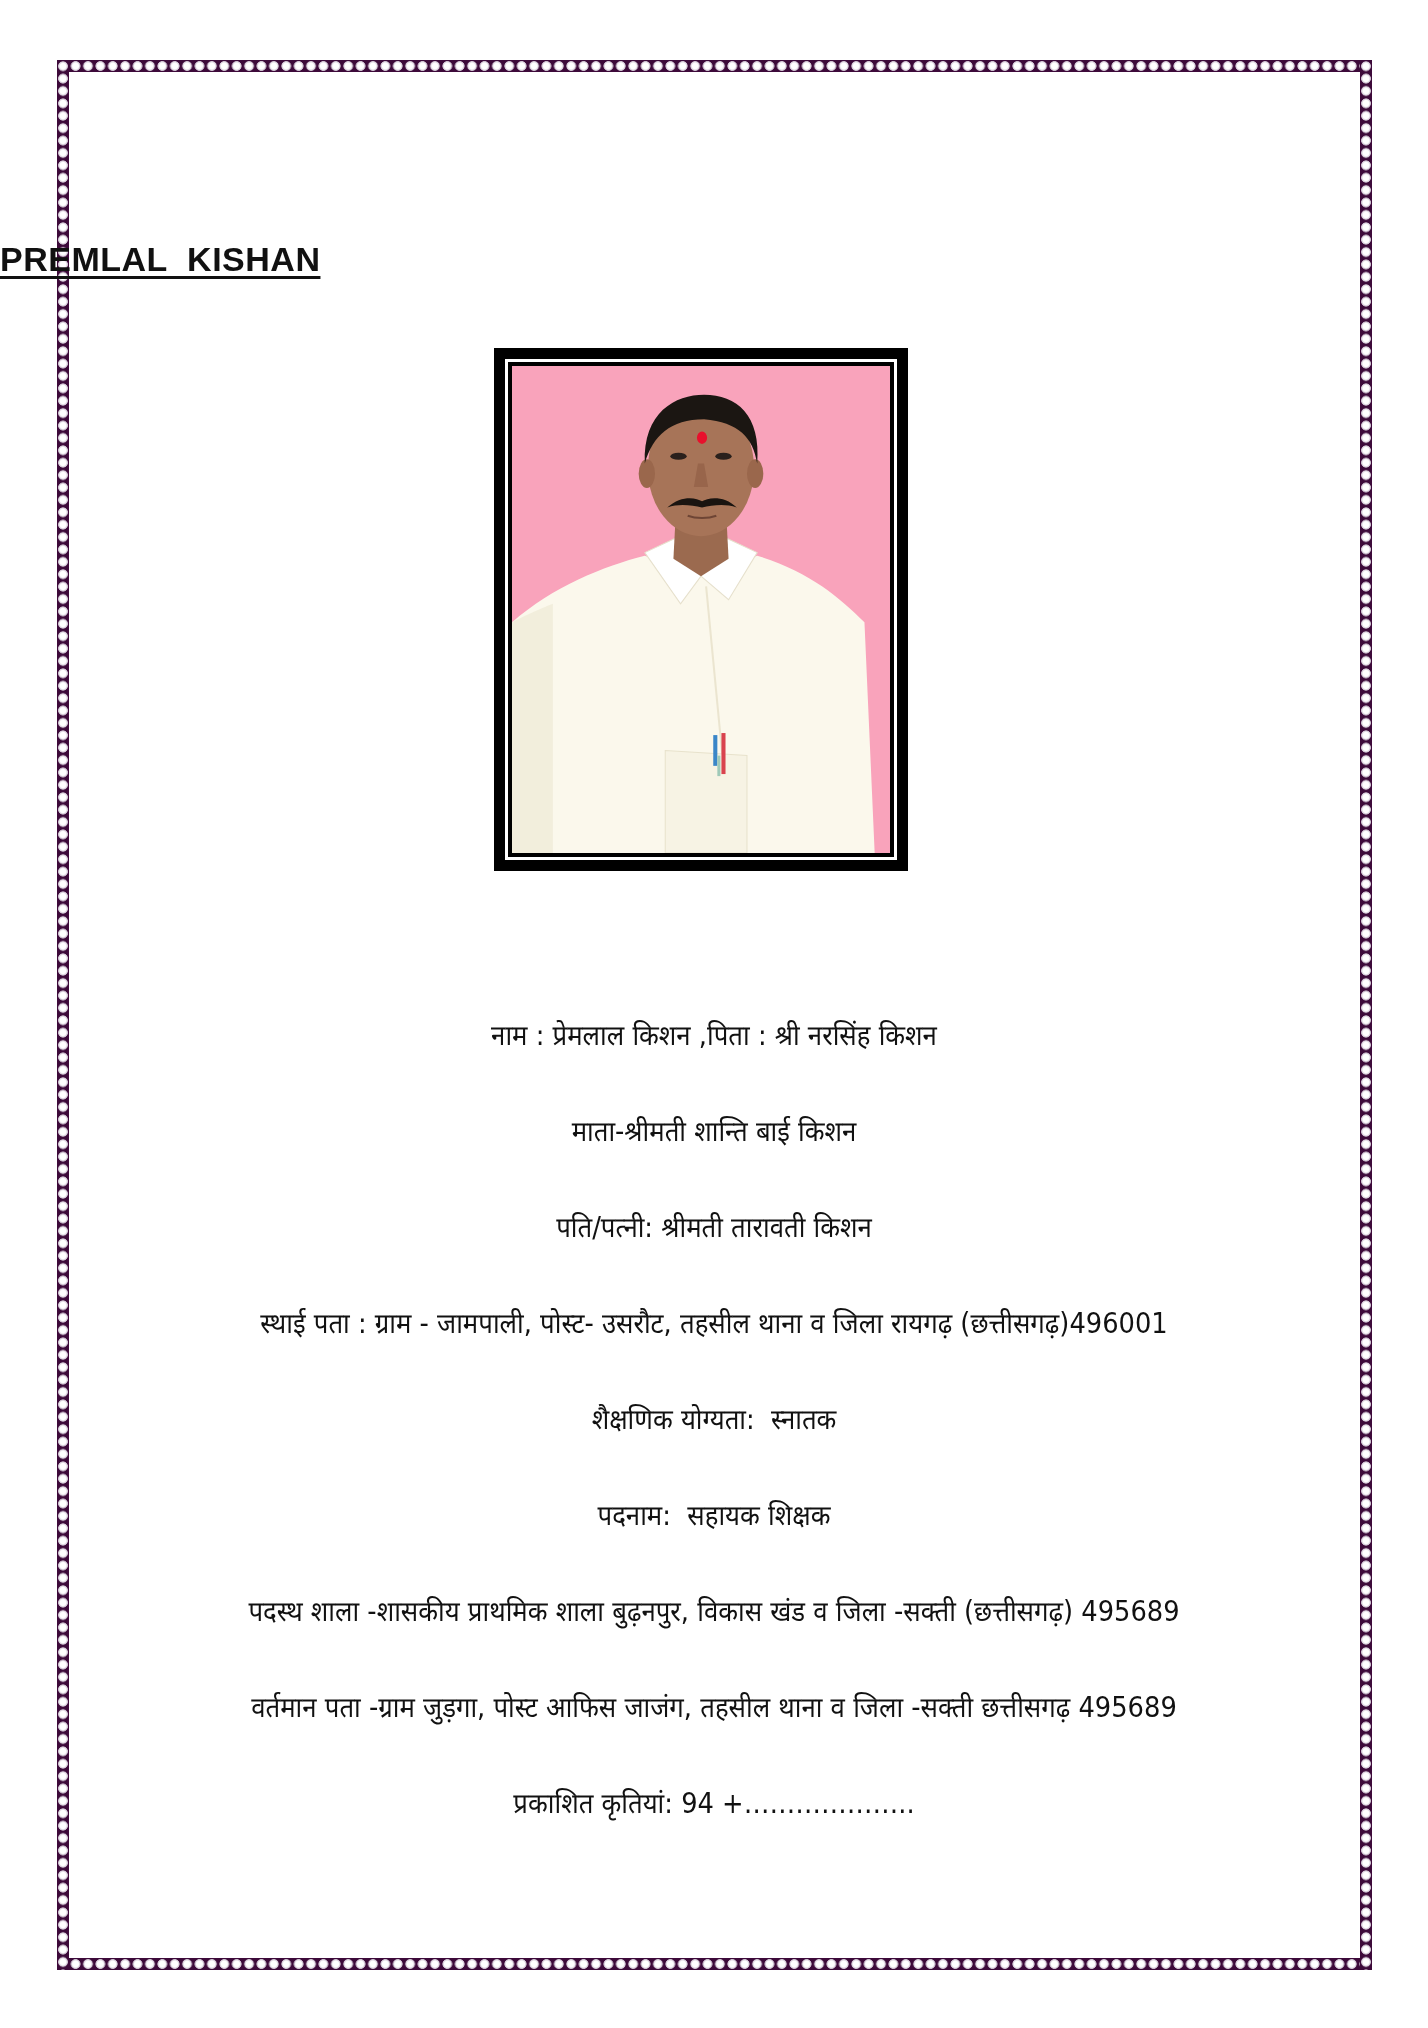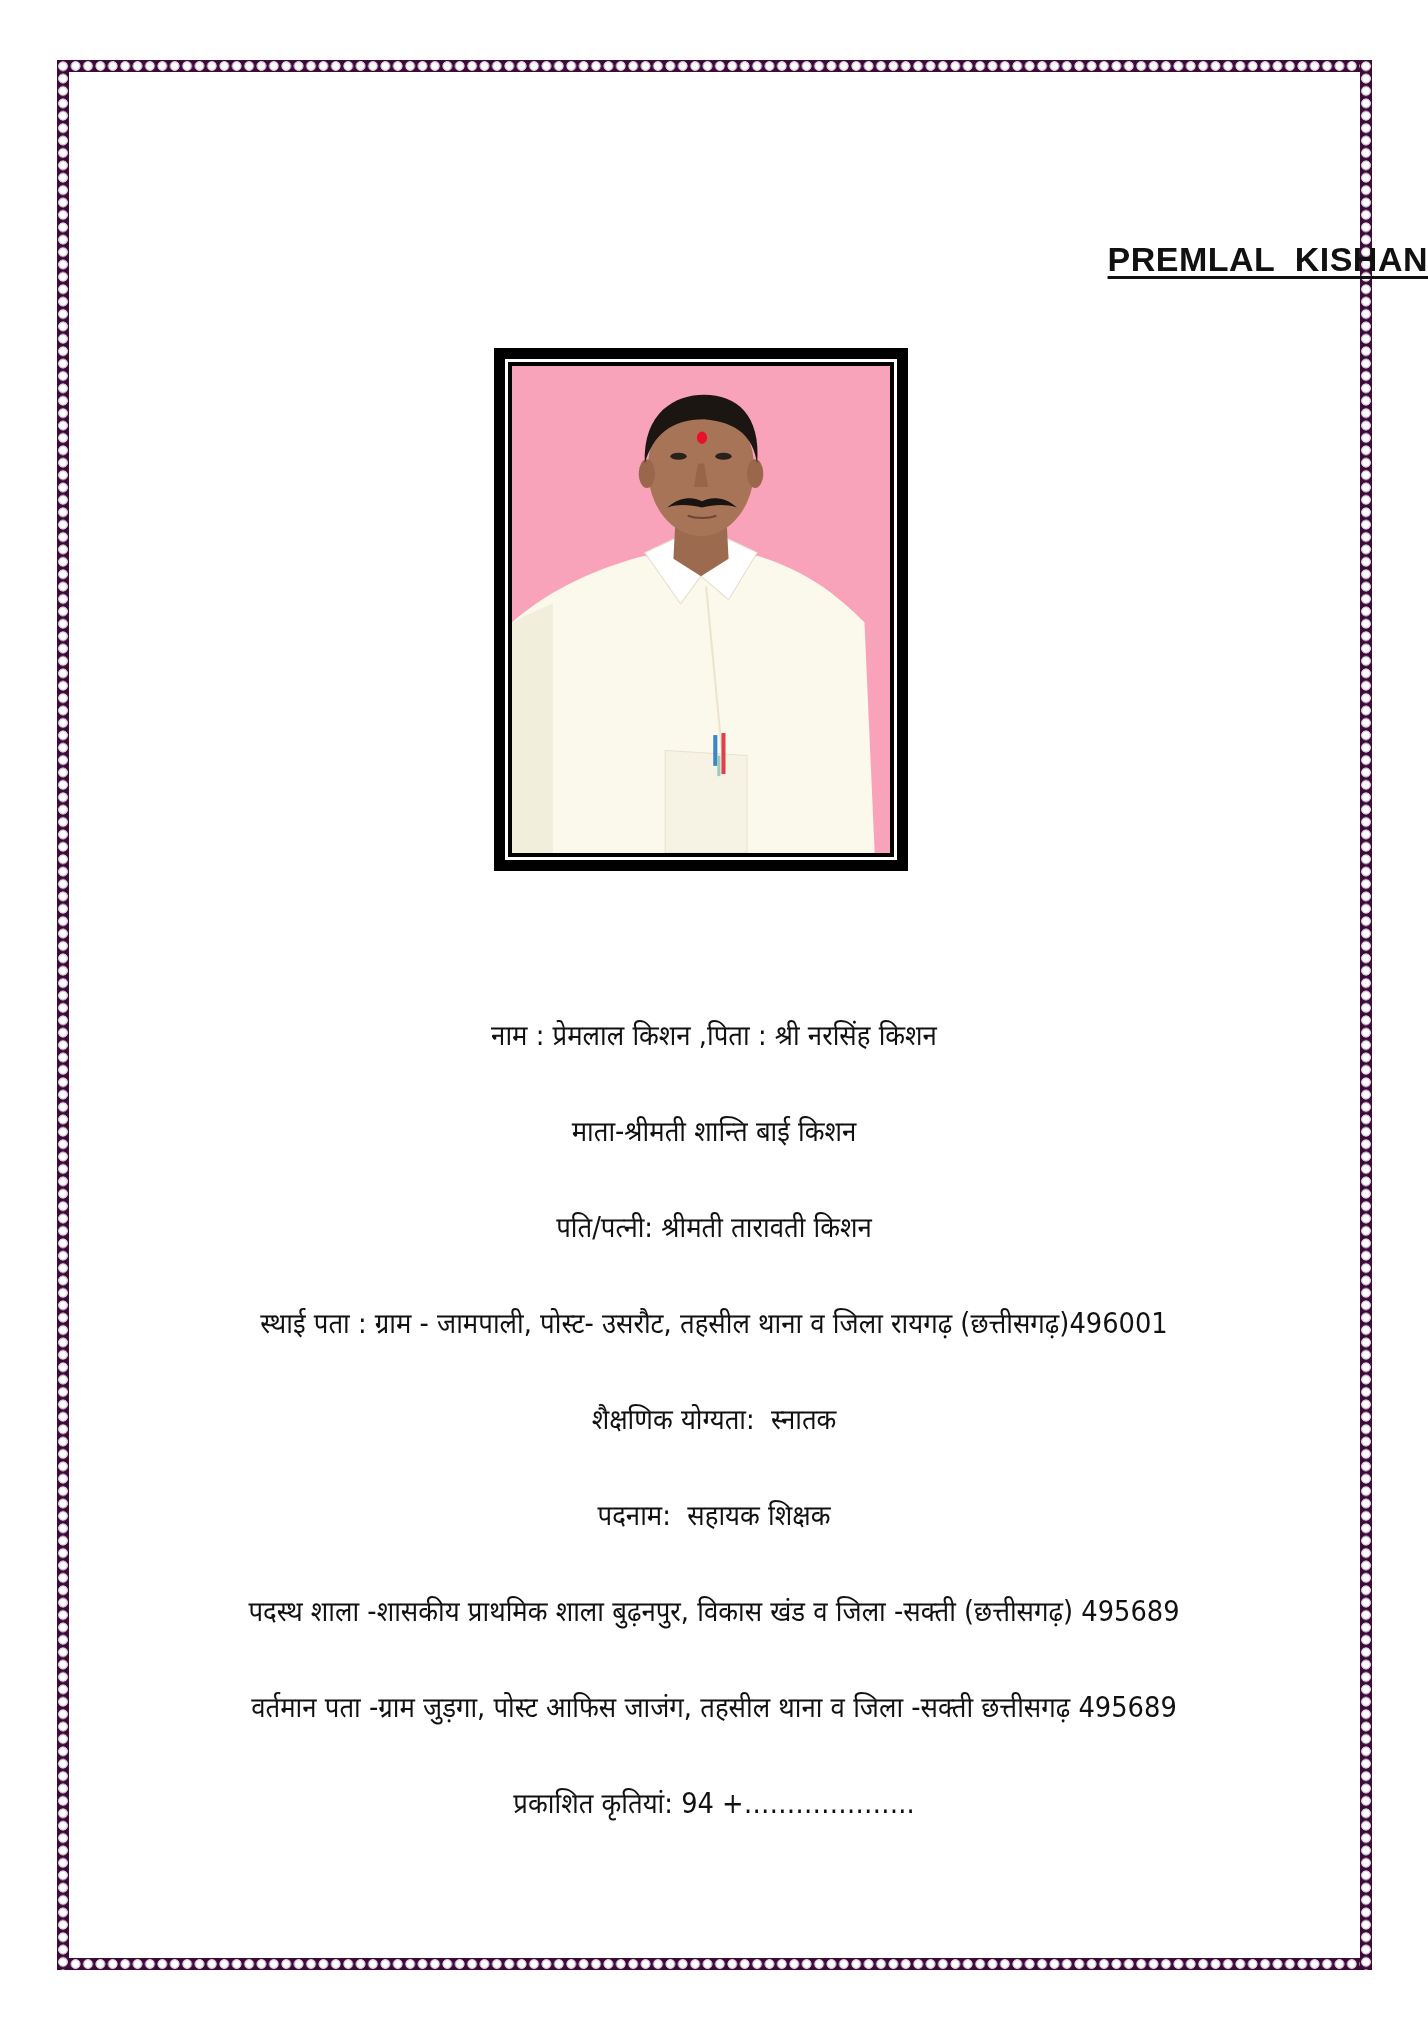--- a/index.html
+++ b/index.html
@@ -15,21 +15,21 @@
   .strip {
     position:absolute; background-color:#3d0a3a;
     background-image: radial-gradient(circle at 50% 50%, #ffffff 0 3px, #ece6ee 3.6px, #c9bccb 4.6px, rgba(61,10,58,0) 5.2px);
   }
   .strip.top    { left:0; top:0; width:100%; height:12px; background-size:12.4px 12px; background-repeat:repeat-x; }
   .strip.bottom { left:0; bottom:0; width:100%; height:12px; background-size:12.4px 12px; background-repeat:repeat-x; }
   .strip.left   { left:0; top:0; width:12px; height:100%; background-size:12px 12.4px; background-repeat:repeat-y; }
   .strip.right  { right:0; top:0; width:12px; height:100%; background-size:12px 12.4px; background-repeat:repeat-y; }
 
   .title {
-    position:absolute; left:0; width:100%; top:240px; text-align:right;
+    position:absolute; left:0; width:100%; top:240px; text-align:left;
     font-family:"Liberation Sans", "DejaVu Sans", sans-serif; font-weight:bold;
     font-size:34px; letter-spacing:0.5px; color:#111;
   }
   .title span { text-decoration:underline; text-decoration-thickness:3px; text-underline-offset:5px; white-space:pre; }
 
   
   .photo-frame {
     position:absolute; left:494px; top:348px; width:414px; height:523px; box-sizing:border-box;
     background:#000; padding:11px;
   }

